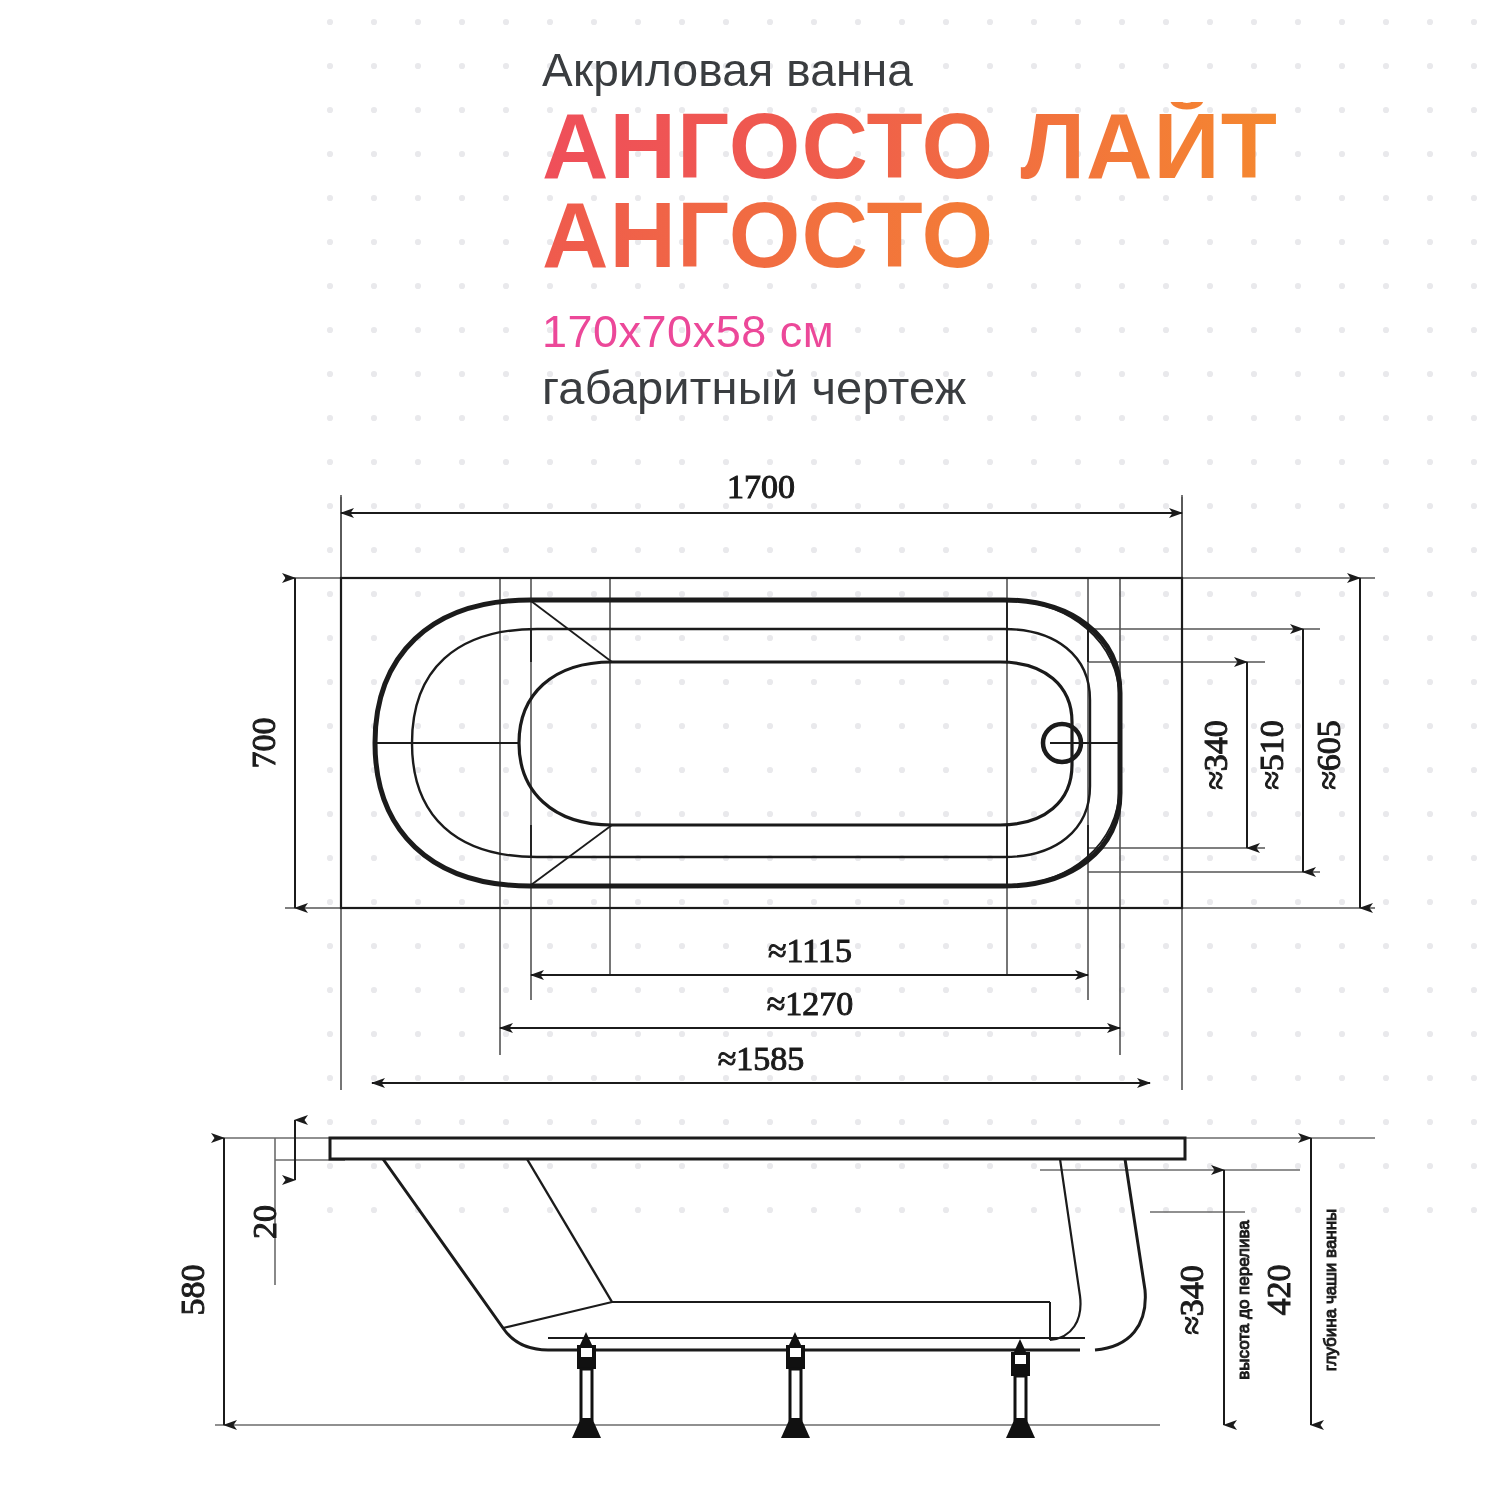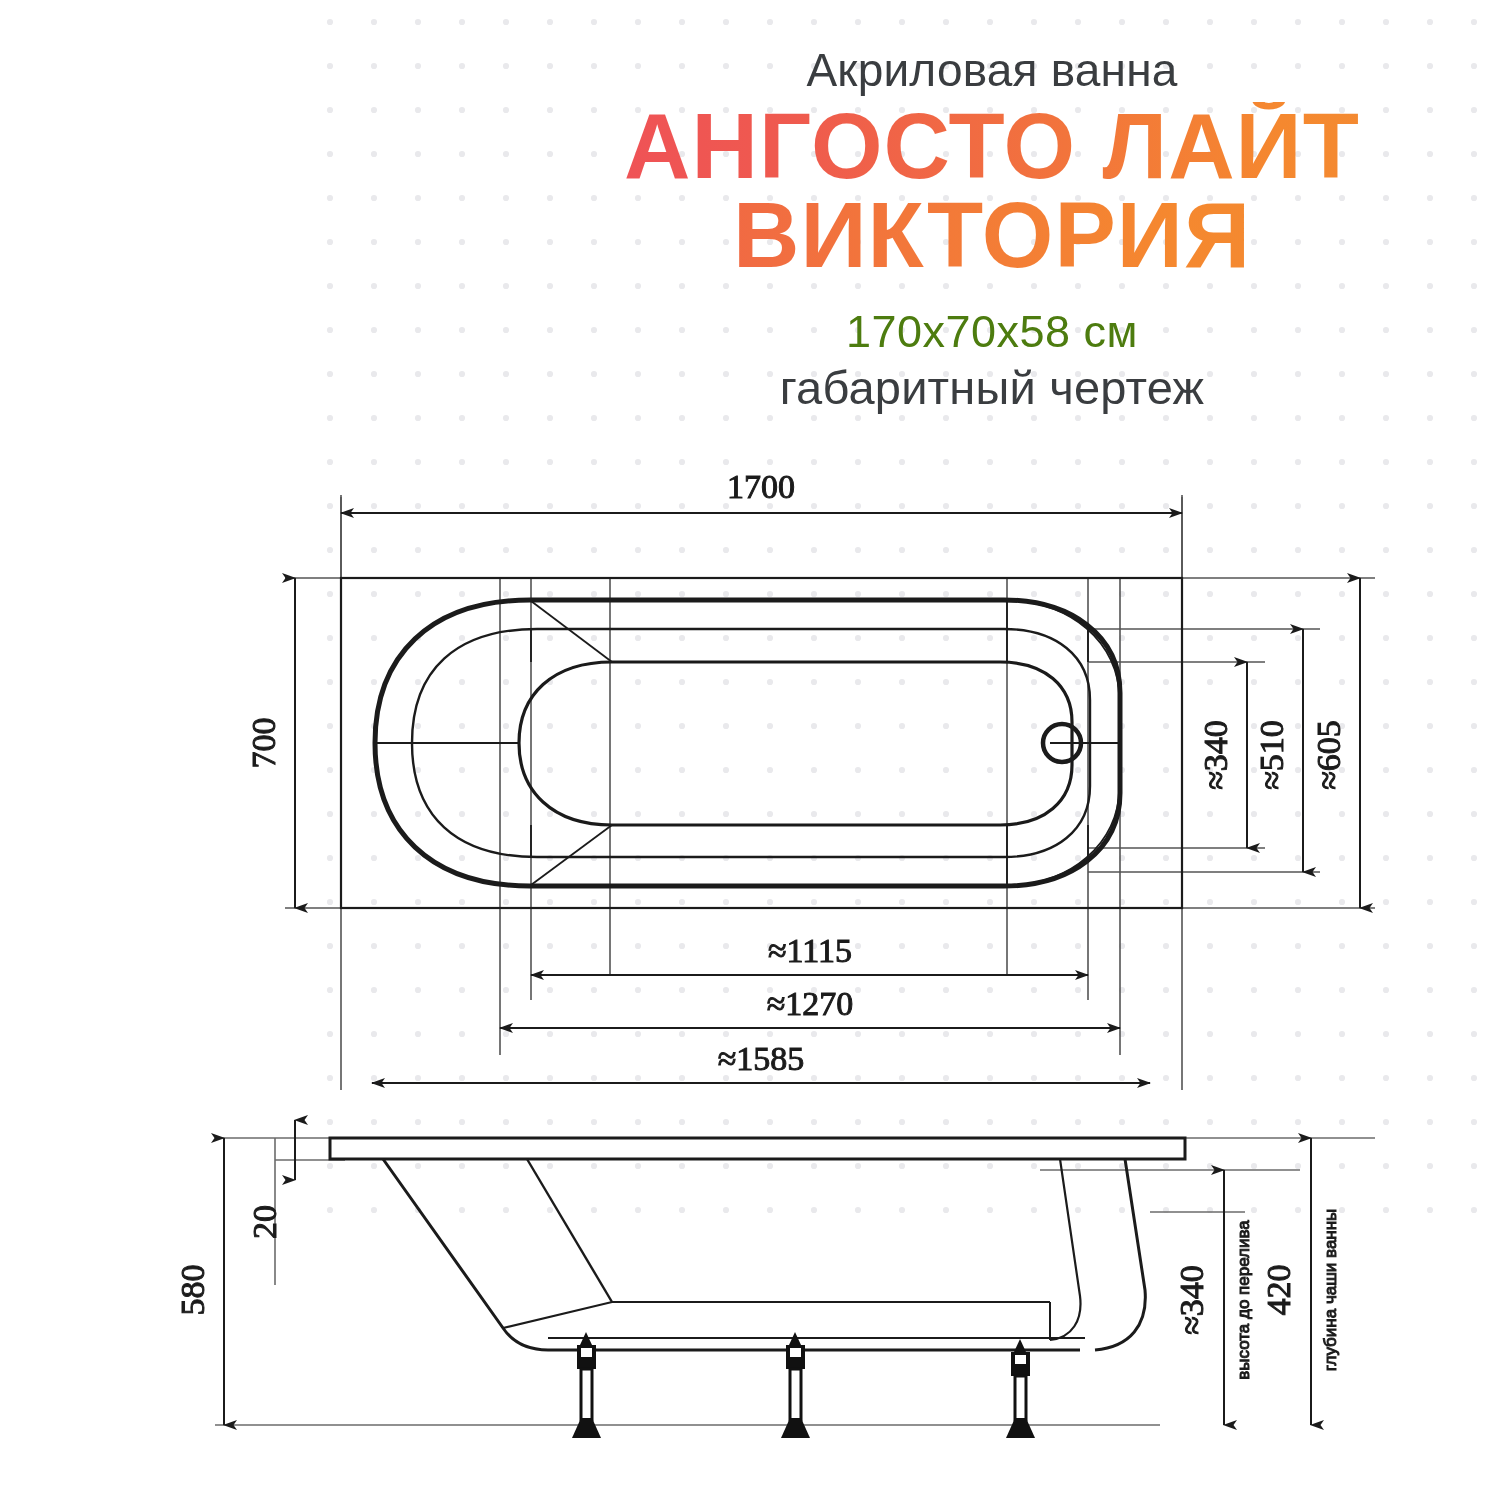--- a/index.html
+++ b/index.html
@@ -22,21 +22,21 @@
     width: 1500px; height: 1500px;
     pointer-events: none;
   }
 
   
   #header {
     position: absolute;
     right: 58px;
     top: 46px;
     width: 900px;
-    text-align: center;
+    text-align: left;
   }
   #header .kicker {
     font-family: "Liberation Sans", sans-serif;
     font-size: 46px;
     line-height: 1.08;
     color: #3a3d40;
     font-weight: 400;
     letter-spacing: 0.2px;
   }
   #header .title-wrap {
@@ -58,21 +58,21 @@
   #header .title-line.line2 {
     background: linear-gradient(90deg, #ef5a4e 0%, #f2743c 35%, #f5882f 70%, #f28b33 100%);
     -webkit-background-clip: text;
     background-clip: text;
     color: transparent;
     -webkit-text-fill-color: transparent;
   }
   #header .dims {
     margin-top: 26px;
     font-size: 45px;
-    color: #4d7c0f;
+    color: #ec4899;
     font-weight: 400;
     letter-spacing: 0.5px;
   }
   #header .caption {
     margin-top: 2px;
     font-size: 47px;
     color: #3a3d40;
     font-weight: 400;
     letter-spacing: 0.2px;
   }
@@ -105,21 +105,21 @@
         <circle cx="22" cy="22" r="3.1" fill="#e9e9ec"></circle>
       </pattern>
     </defs>
     <rect x="290" y="0" width="1210" height="1240" fill="url(#dots)"></rect>
   </svg>
 
   <div id="header">
     <div class="kicker">Акриловая ванна</div>
     <div class="title-wrap">
       <div class="title-line line1">АНГОСТО ЛАЙТ</div>
-      <div class="title-line line2">ВИКТОРИЯ</div>
+      <div class="title-line line2">АНГОСТО</div>
     </div>
     <div class="dims">170x70x58 см</div>
     <div class="caption">габаритный чертеж</div>
   </div>
 
   <svg id="drawing" viewBox="0 0 1500 1500" xmlns="http://www.w3.org/2000/svg">
     <defs>
       <marker id="ah-r" markerWidth="14" markerHeight="10" refX="13" refY="5" orient="auto" markerUnits="userSpaceOnUse">
         <path d="M0,0 L14,5 L0,10 L3.5,5 Z" fill="#1b1b1b"></path>
       </marker>

